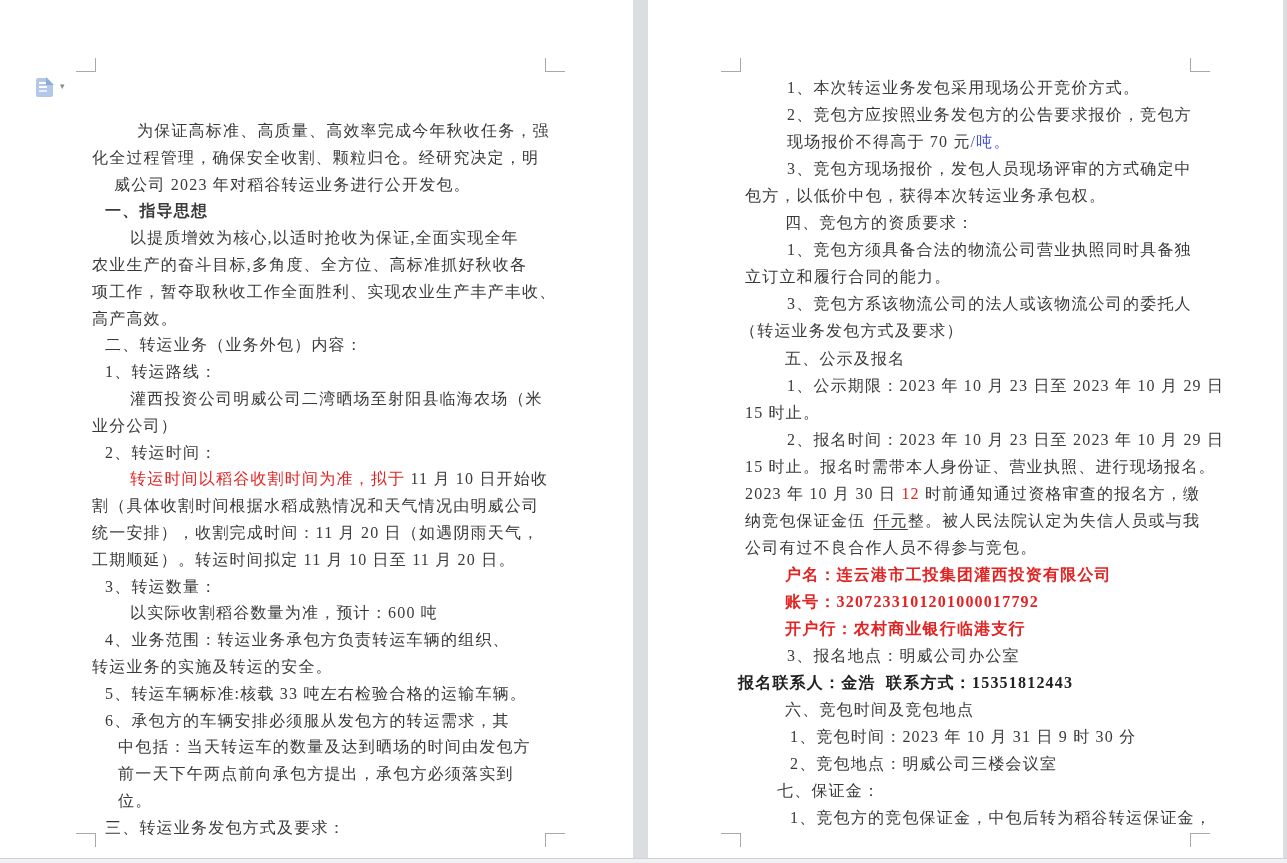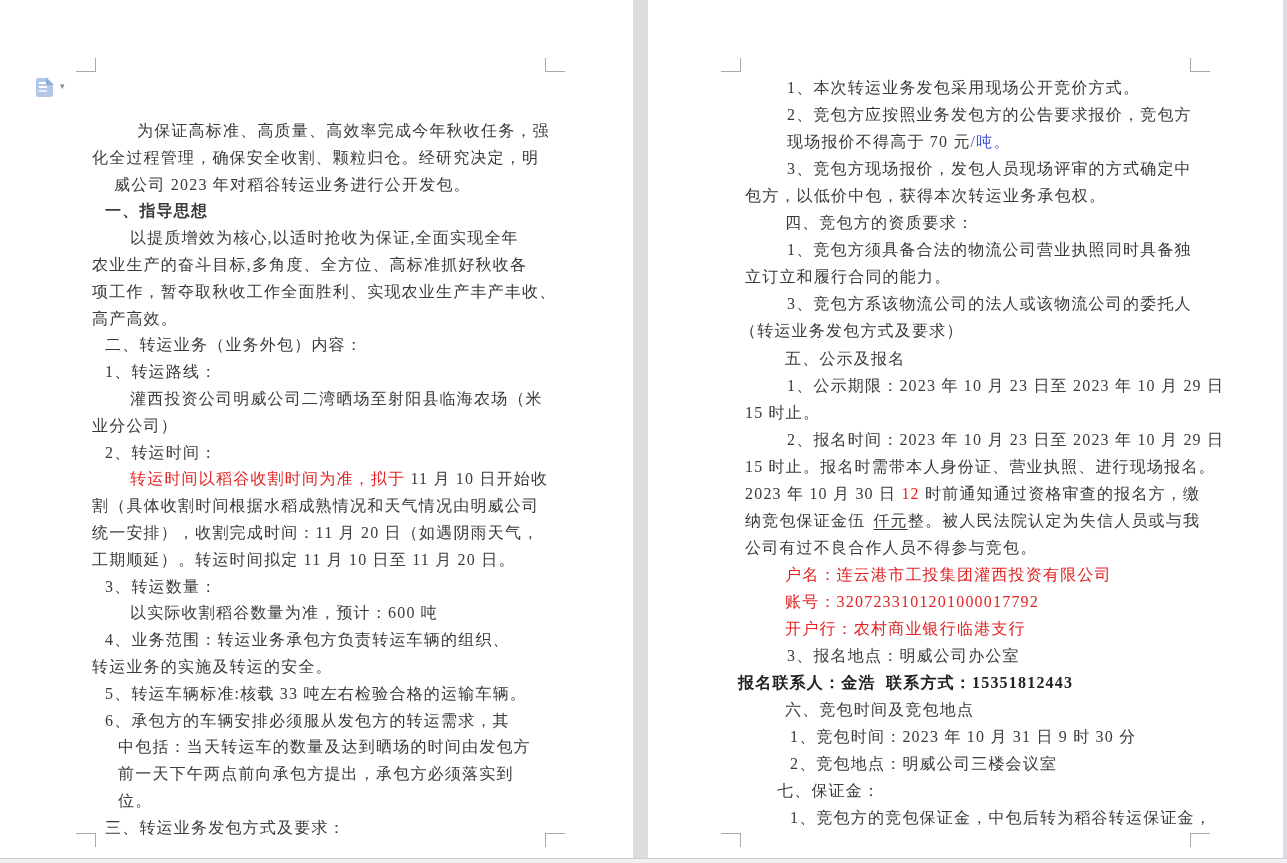--- a/index.html
+++ b/index.html
@@ -27,21 +27,21 @@
     position:absolute;left:92px;top:72px;width:453px;height:32px;
     text-align:center;font-weight:bold;font-size:21px;letter-spacing:1.5px;
     color:#1c1c1c;line-height:32px;white-space:pre;
   }
   .line{
     position:absolute;height:27px;line-height:27px;white-space:pre;
     font-size:16px;letter-spacing:1.2px;color:var(--ink,#3a3a3a);
   }
   .seg-n{color:var(--ink,#3a3a3a);}
   .seg-r{color:var(--red,#e32222);}
-  .seg-rb{color:var(--red,#e32222);font-weight:normal;text-align:center;}
+  .seg-rb{color:var(--red,#e32222);font-weight:bold;text-align:center;}
   .seg-b{color:#222;font-weight:bold;}
   .seg-bl{color:var(--blue,#4554cf);}
   .seg-u{color:var(--ink,#3a3a3a);text-decoration:underline;text-underline-offset:3px;margin-left:8px;}
   
   .paste-btn{position:absolute;left:36px;top:78px;width:36px;height:22px;cursor:pointer;}
   .clip{position:absolute;left:0;top:0;width:17px;height:19px;background:#b3c7e8;border-radius:2px;display:inline-block;}
   .clip::before{
     content:"";position:absolute;left:3px;top:4px;width:8px;height:2px;background:#fff;
     box-shadow:0 4px 0 #fff,0 8px 0 #e8eefb;
   }

